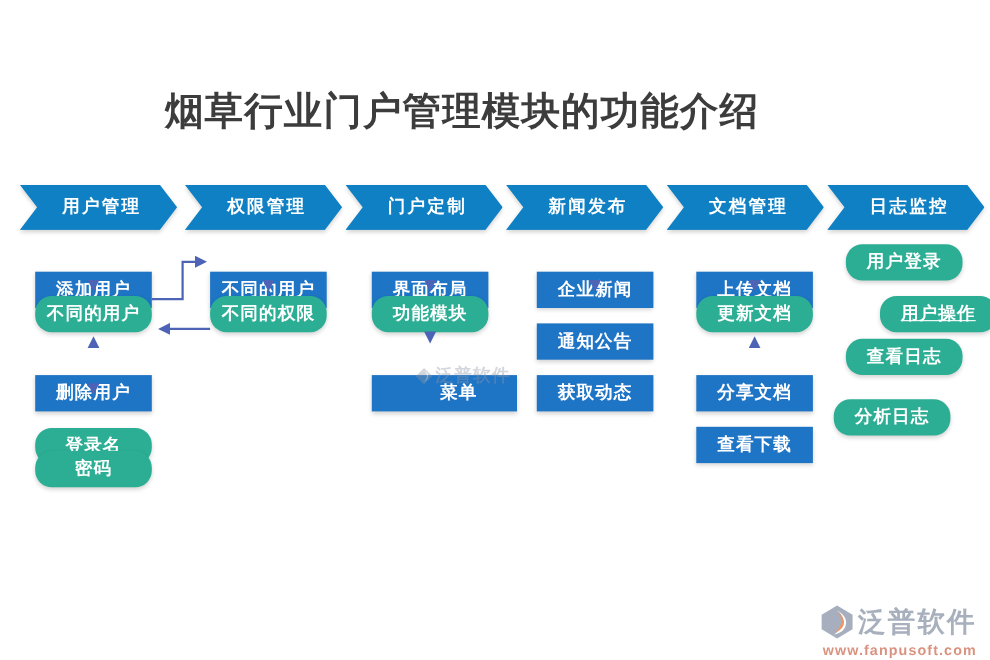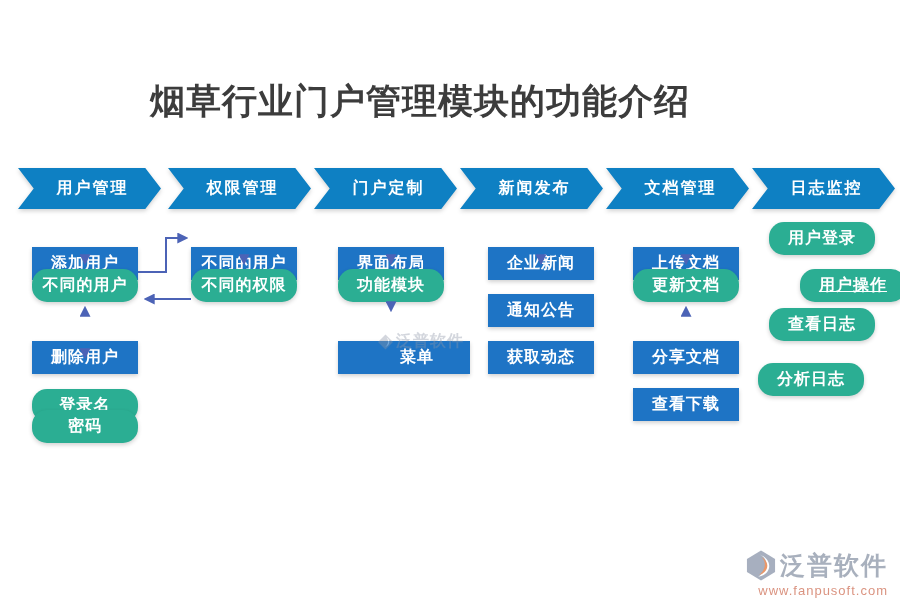--- a/index.html
+++ b/index.html
@@ -33,21 +33,21 @@
     position:absolute;top:331px;left:378px;opacity:0.38;
     display:flex;align-items:center;gap:3px;
     font-size:16px;font-weight:700;color:#8d96a8;letter-spacing:1px;
   }
   .logo{
     position:absolute;top:549px;right:12px;opacity:0.85;
     display:flex;flex-direction:column;align-items:flex-end;
   }
   .logo-row{display:flex;align-items:center;gap:4px;}
   .logo-brand{font-size:25px;font-weight:700;color:#9aa3b2;letter-spacing:2px;}
-  .logo-url{font-size:13px;font-weight:400;color:#d4806a;letter-spacing:1px;margin-top:1px;}
+  .logo-url{font-size:13px;font-weight:700;color:#d4806a;letter-spacing:1px;margin-top:1px;}
 </style>
 </head>
 <body>
 
 <div id="canvas">
 
   <div class="page-title">烟草行业门户管理模块的功能介绍</div>
 
   <div id="stages-root">
       <div class="banner-wrap" style="left: 18px; top: 168px;">

